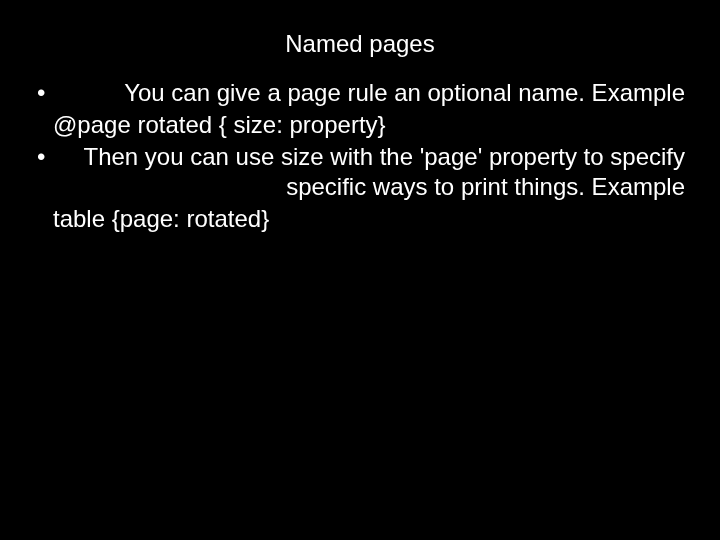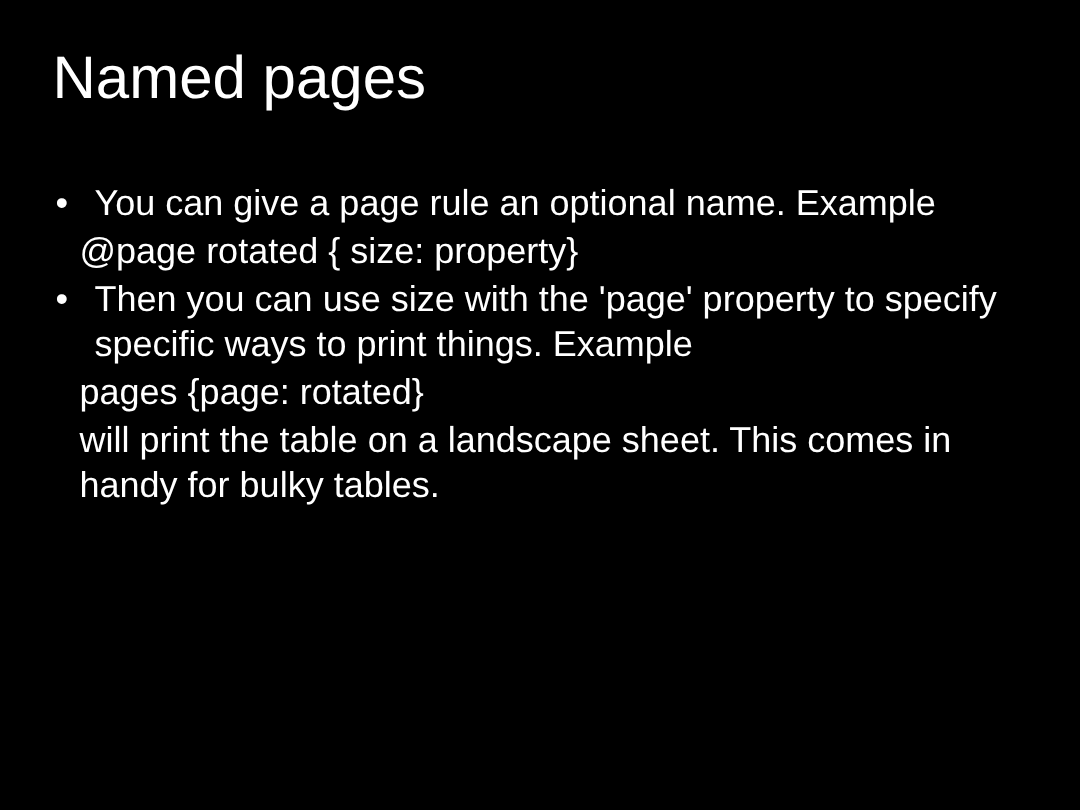--- a/index.html
+++ b/index.html
@@ -14,42 +14,43 @@
       color: #ffffff;
       font-family: Arial, Helvetica, sans-serif;
       overflow: hidden;
     }
     .slide {
       width: 100%;
       height: 100%;
       padding: 20px 35px;
     }
     .title {
-      font-size: 40px;
+      font-size: 24px;
       font-weight: normal;
-      text-align: left;
+      text-align: center;
       margin-top: 10px;
-      margin-bottom: 46px;
+      margin-bottom: 20px;
     }
     .content {
       font-size: 24px;
       line-height: 1.25;
     }
     .bullet-item {
       display: flex;
       margin-bottom: 2px;
     }
     .bullet-marker {
       flex-shrink: 0;
       width: 28px;
       text-align: left;
       padding-left: 2px;
     }
     .bullet-text {
       flex: 1;
+      text-align: right;
     }
     .indented-line {
       padding-left: 18px;
       margin-bottom: 2px;
     }
   </style>
 </head>
 <body>
 
 <div class="slide">
@@ -62,18 +63,17 @@
       <span class="bullet-text">You can give a page rule an optional name. Example</span>
     </div>
 
     <div class="indented-line">@page rotated { size: property}</div>
 
     <div class="bullet-item">
       <span class="bullet-marker">•</span>
       <span class="bullet-text">Then you can use size with the 'page' property to specify specific  ways to print things. Example</span>
     </div>
 
-    <div class="indented-line">pages {page: rotated}</div>
+    <div class="indented-line">table {page: rotated}</div>
 
-    <div class="indented-line">will print the table on a landscape sheet. This comes in handy for bulky tables.</div>
 
   </div>
 </div>
 
 </body></html>

